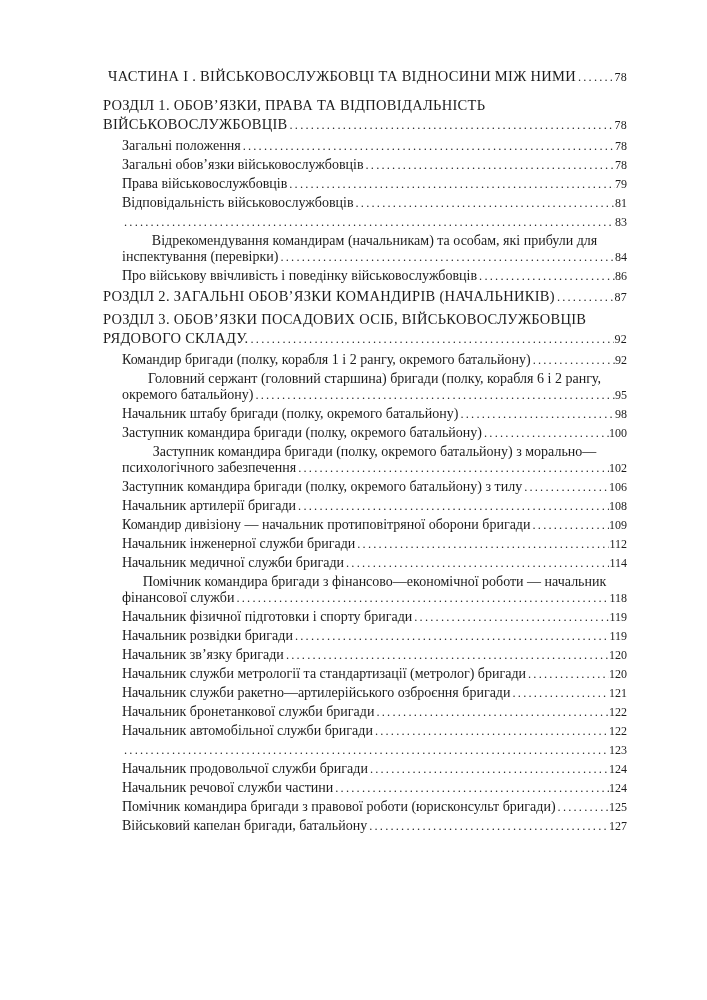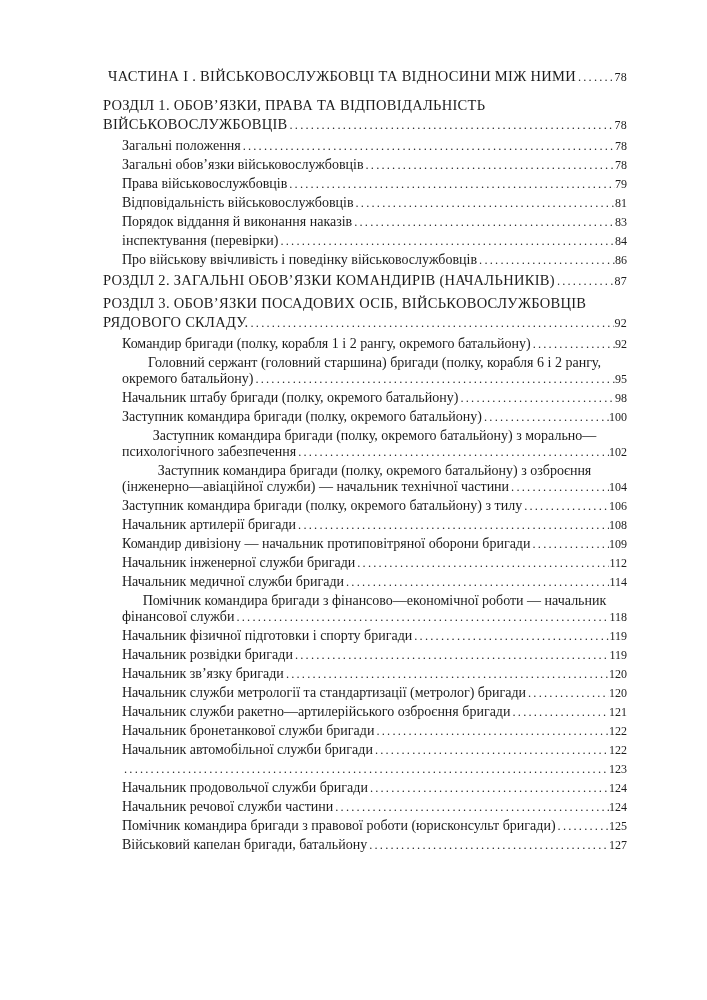--- a/index.html
+++ b/index.html
@@ -119,26 +119,26 @@
       </div>
       <div class="entry sub">
         <div class="line last">
           <span class="txt">Відповідальність військовослужбовців</span>
           <span class="dots"></span>
           <span class="pg">81</span>
         </div>
       </div>
       <div class="entry sub">
         <div class="line last">
-          <span class="txt">Порядок віддання й виконання наказів</span>
           <span class="dots"></span>
           <span class="pg">83</span>
         </div>
       </div>
       <div class="entry sub">
+        <div class="line"><span class="txt">Відрекомендування командирам (начальникам) та особам, які прибули для</span></div>
         <div class="line last">
           <span class="txt">інспектування (перевірки)</span>
           <span class="dots"></span>
           <span class="pg">84</span>
         </div>
       </div>
       <div class="entry sub">
         <div class="line last">
           <span class="txt">Про військову ввічливість і поведінку військовослужбовців</span>
           <span class="dots"></span>
@@ -188,28 +188,20 @@
           <span class="dots"></span>
           <span class="pg">100</span>
         </div>
       </div>
       <div class="entry sub">
         <div class="line"><span class="txt">Заступник командира бригади (полку, окремого батальйону) з морально—</span></div>
         <div class="line last">
           <span class="txt">психологічного забезпечення</span>
           <span class="dots"></span>
           <span class="pg">102</span>
-        </div>
-      </div>
-      <div class="entry sub">
-        <div class="line"><span class="txt">Заступник командира бригади (полку, окремого батальйону) з озброєння</span></div>
-        <div class="line last">
-          <span class="txt">(інженерно—авіаційної служби) — начальник технічної частини</span>
-          <span class="dots"></span>
-          <span class="pg">104</span>
         </div>
       </div>
       <div class="entry sub">
         <div class="line last">
           <span class="txt">Заступник командира бригади (полку, окремого батальйону) з тилу</span>
           <span class="dots"></span>
           <span class="pg">106</span>
         </div>
       </div>
       <div class="entry sub">

